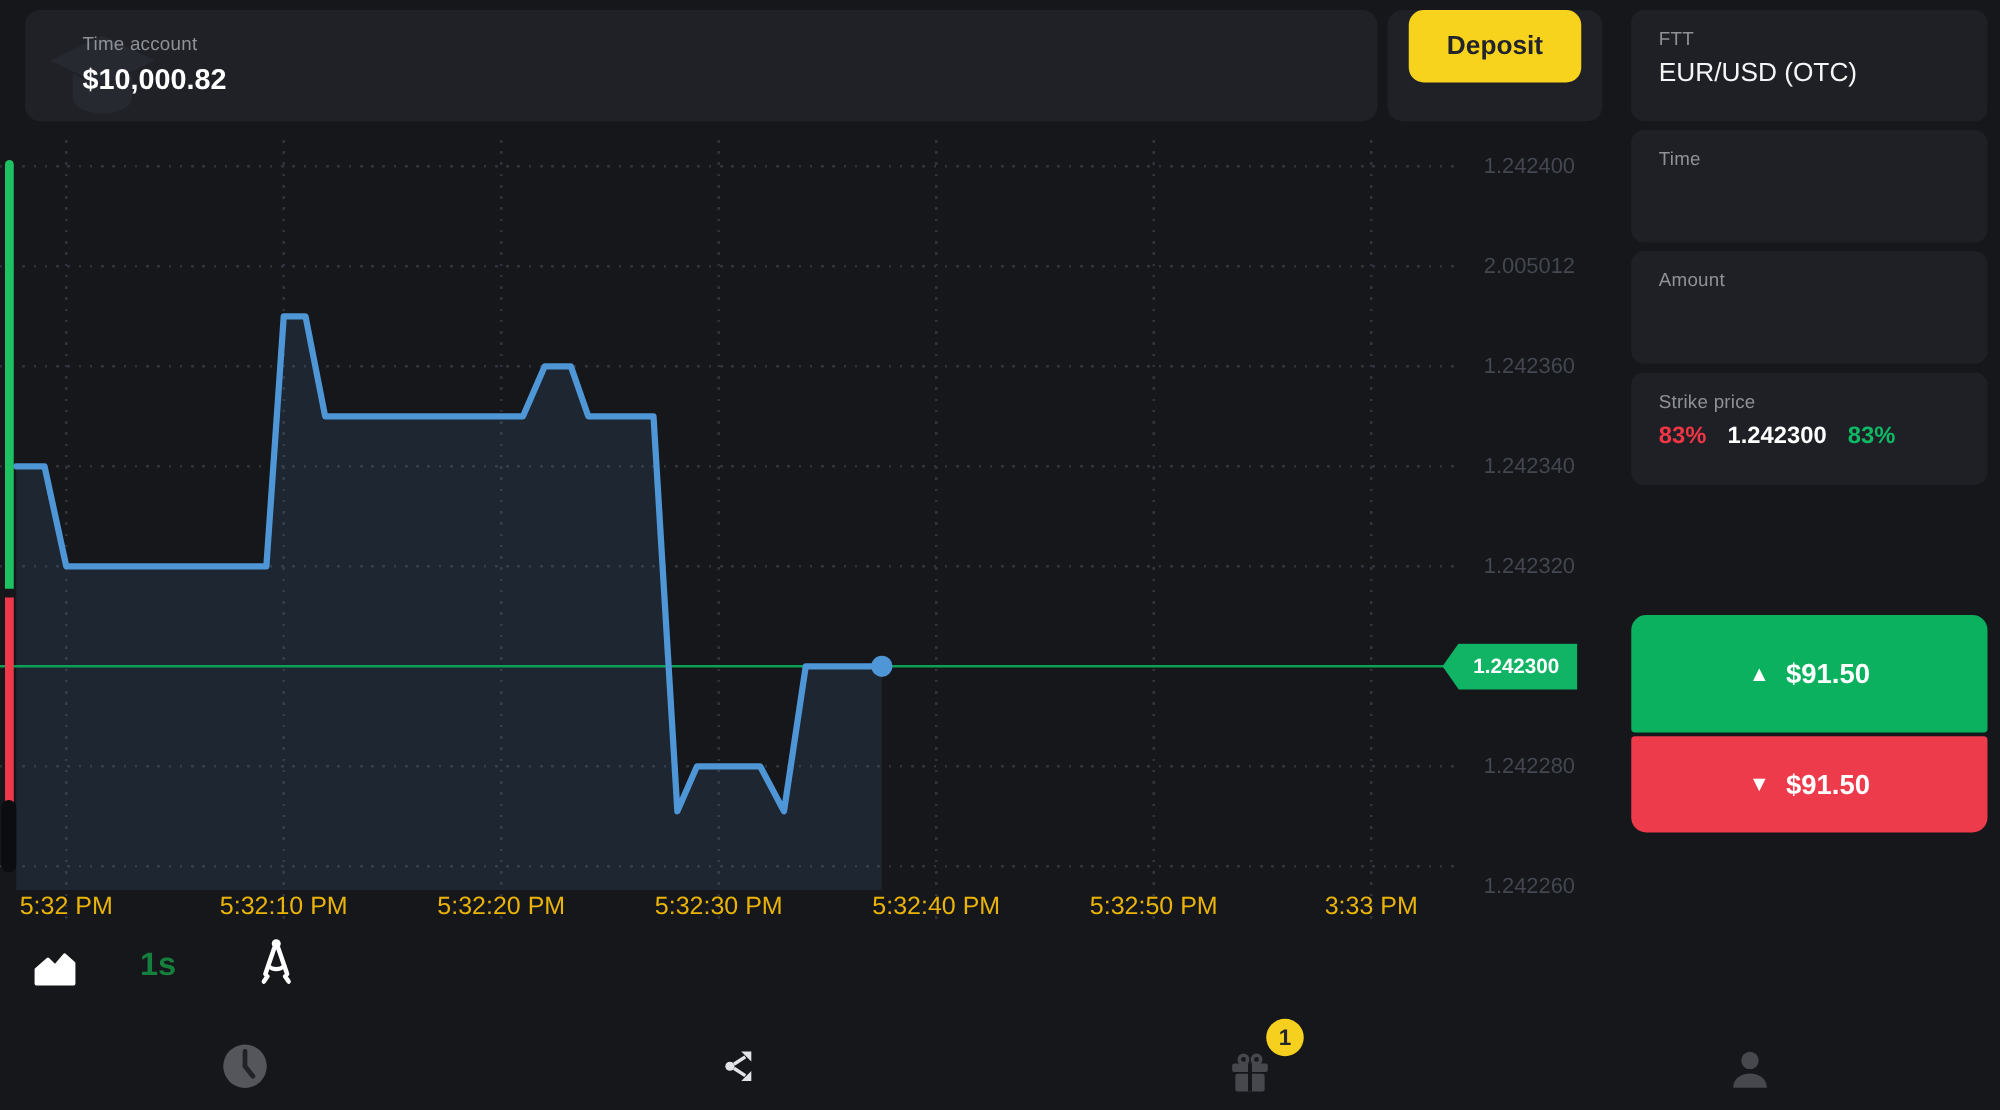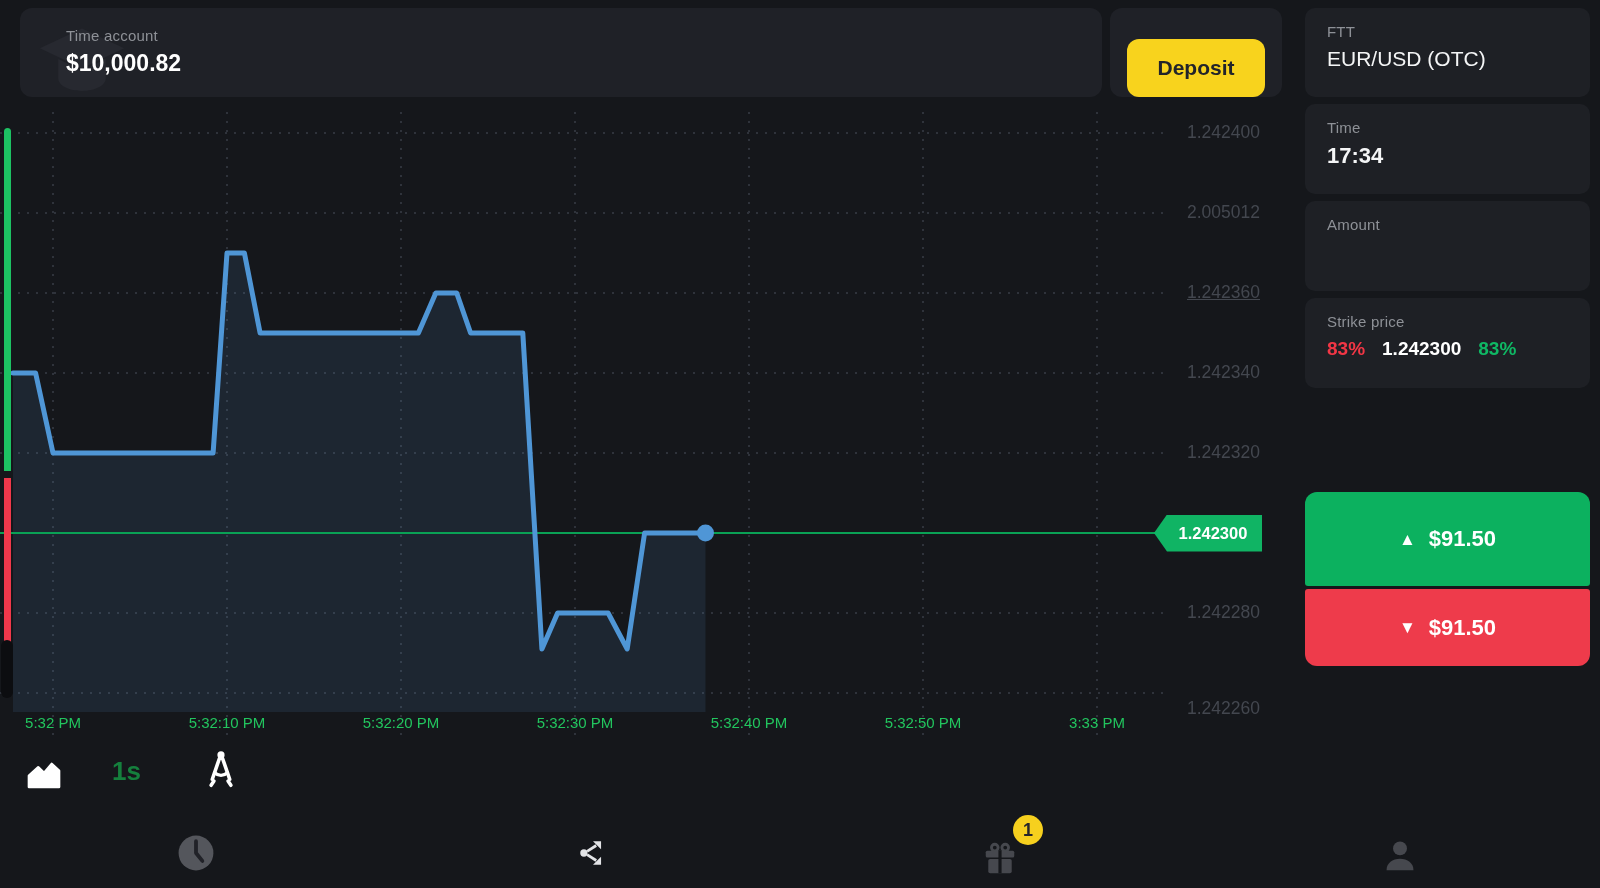--- a/index.html
+++ b/index.html
@@ -13,21 +13,21 @@
   .card { position:absolute; background:#1f2127; border-radius:12px; }
   .rcard { position:absolute; left:1305px; width:285px; background:#1e2025; border-radius:10px; padding:15px 22px; }
   .panel-label { font-size:15px; color:#8e9197; letter-spacing:.2px; }
   .panel-value { font-size:22px; color:#f4f5f6; font-weight:700; margin-top:7px; }
 
   
   #account-card { left:20px; top:8px; width:1082px; height:89px; }
   #account-text { position:absolute; left:46px; top:19px; }
   #account-balance { font-size:23px; color:#ffffff; font-weight:700; margin-top:6px; }
   #grad-cap { position:absolute; left:16px; top:20px; }
-  #deposit-card { left:1110px; top:8px; width:172px; height:89px; display:flex; align-items:flex-end; justify-content:center; }
+  #deposit-card { left:1110px; top:8px; width:172px; height:89px; display:flex; align-items:flex-start; justify-content:center; }
   #deposit-btn { width:138px; height:58px; background:#f8d31d; border:none; border-radius:12px;
     font-family:inherit; font-size:21px; font-weight:700; color:#22242a; cursor:pointer; }
 
   
   #asset-card  { top:8px;  height:89px; }
   #asset-name { font-weight:500; font-size:21px; }
   #time-card   { top:104px; height:90px; }
   #amount-card { top:201px; height:90px; }
   #strike-card { top:298px; height:90px; }
   #strike-row { display:flex; gap:17px; align-items:baseline; margin-top:8px; }
@@ -42,21 +42,21 @@
   #btn-down { top:589px; height:77px; background:#ee3b4b; border-radius:3px 3px 12px 12px; }
   .tri { font-size:17px; line-height:1; }
 
   
   #chart-area { position:absolute; left:0; top:0; width:1600px; height:812px; pointer-events:none; }
   .hgrid { position:absolute; left:0; width:1165px; height:2px;
     background:repeating-linear-gradient(90deg,#2f333b 0 2px,transparent 2px 9px); }
   .vgrid { position:absolute; top:110px; height:625px; width:2px;
     background:repeating-linear-gradient(0deg,#2f333b 0 2px,transparent 2px 9px); }
   .price-label { position:absolute; right:340px; font-size:17.5px; color:#43474f; }
-  .time-label  { position:absolute; top:714px; transform:translateX(-50%); font-size:15px; color:#22c55e; white-space:nowrap; }
+  .time-label  { position:absolute; top:714px; transform:translateX(-50%); font-size:20px; color:#eab308; white-space:nowrap; }
   #strike-line { position:absolute; left:0; width:1156px; height:2px; background:#0aa155; }
   #strike-tag { position:absolute; left:1154px; width:108px; height:37px; background:#10b464;
     clip-path:polygon(0 50%, 13px 0, 100% 0, 100% 100%, 13px 100%);
     display:flex; align-items:center; justify-content:center; padding-left:10px;
     color:#ffffff; font-size:16.5px; font-weight:700; }
   #svg-fill, #svg-line { position:absolute; left:0; top:0; }
 
   
   #bar-green { position:absolute; left:4px; top:128px; width:7px; height:343px; background:#1dc263; border-radius:4px 4px 0 0; }
   #bar-red   { position:absolute; left:4px; top:478px; width:7px; height:196px; background:#f0384b; }
@@ -80,21 +80,21 @@
 </head>
 <body>
 
 <div id="chart-area">
   <div id="grid-layer">
       <div class="hgrid" style="top: 132px;"></div>
       <div class="price-label" style="top: 122px;">1.242400</div>
       <div class="hgrid" style="top: 212px;"></div>
       <div class="price-label" style="top: 202px;">2.005012</div>
       <div class="hgrid" style="top: 292px;"></div>
-      <div class="price-label" style="top: 282px; text-decoration: underline;">1.242360</div>
+      <div class="price-label" style="top: 282px;">1.242360</div>
       <div class="hgrid" style="top: 372px;"></div>
       <div class="price-label" style="top: 362px;">1.242340</div>
       <div class="hgrid" style="top: 452px;"></div>
       <div class="price-label" style="top: 442px;">1.242320</div>
       <div class="hgrid" style="top: 612px;"></div>
       <div class="price-label" style="top: 602px; margin-left: 48px;">1.242280</div>
       <div class="hgrid" style="top: 692px;"></div>
       <div class="price-label" style="top: 698px;">1.242260</div>
       <div class="vgrid" style="left: 52px;"></div>
       <div class="time-label" style="left: 53px;">5:32 PM</div>
@@ -141,21 +141,20 @@
   <button id="deposit-btn">Deposit</button>
 </div>
 
 <div id="asset-card" class="rcard">
   <div class="panel-label">FTT</div>
   <div class="panel-value" id="asset-name">EUR/USD (OTC)</div>
 </div>
 
 <div id="time-card" class="rcard">
   <div class="panel-label">Time</div>
-  <div class="panel-value">17:34</div>
 </div>
 
 <div id="amount-card" class="rcard">
   <div class="panel-label">Amount</div>
 </div>
 
 <div id="strike-card" class="rcard">
   <div class="panel-label">Strike price</div>
   <div id="strike-row">
     <span class="pct-down">83%</span>

